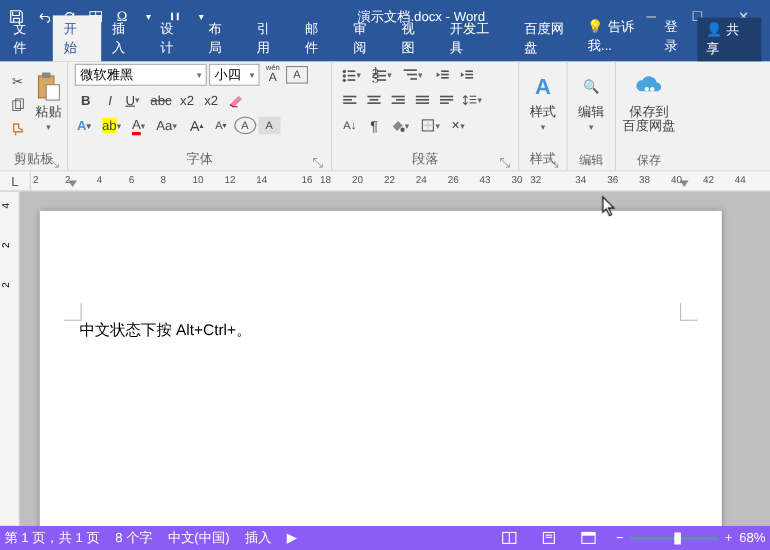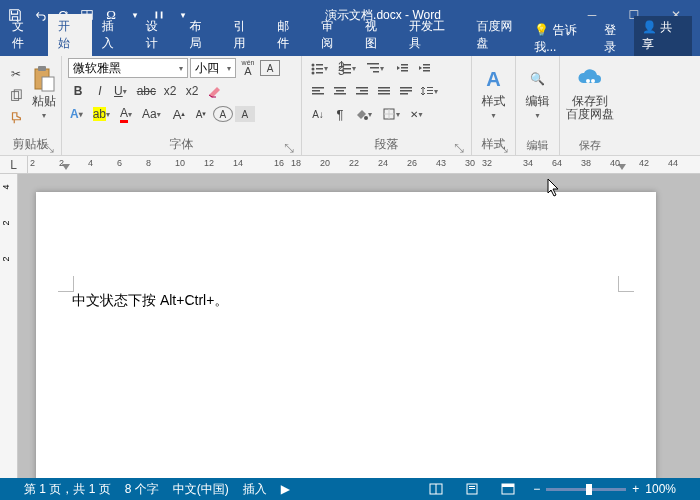--- a/index.html
+++ b/index.html
@@ -8,21 +8,21 @@
 .qat{display:flex;gap:2px;align-items:center}
 .qat-btn{width:22px;height:22px;display:flex;align-items:center;justify-content:center;cursor:pointer}
 .qat-btn svg{width:14px;height:14px;fill:#fff}
 .title{flex:1;text-align:center;font-size:12px}
 .wincontrols{display:flex;gap:2px}
 .winbtn{width:40px;height:28px;display:flex;align-items:center;justify-content:center;cursor:pointer;color:#ddd}
 .tabbar{height:26px;background:#2b579a;display:flex;align-items:flex-end;color:#fff;font-size:12px}
 .filetab{padding:4px 12px;cursor:pointer}
 .tab{padding:4px 10px;cursor:pointer}
 .tab.active{background:#f1f1f1;color:#2b579a}
-.tablast{margin-left:auto;display:flex;align-items:flex-end;gap:6px;padding-right:8px}
+.tablast{margin-left:auto;display:flex;align-items:flex-start;gap:6px;padding-right:8px}
 .share{background:#1e3e6e;padding:3px 8px}
 .ribbon{height:100px;background:#f1f1f1;border-bottom:1px solid #d4d4d4;display:flex}
 .group{border-right:1px solid #d4d4d4;display:flex;flex-direction:column;padding:2px 6px 0 6px}
 .group-body{flex:1;display:flex;gap:4px;align-items:flex-start}
 .group-label{text-align:center;font-size:11px;color:#666;padding:2px 0;position:relative}
 .group-label .launcher{position:absolute;right:0;bottom:2px;width:12px;height:12px;cursor:pointer;color:#888}
 .col{display:flex;flex-direction:column;gap:2px;align-items:center}
 .row{display:flex;gap:2px;align-items:center}
 .btn{min-width:20px;height:20px;display:flex;align-items:center;justify-content:center;cursor:pointer;padding:0 2px;color:#444}
 .drp{width:8px;color:#666;font-size:8px}
@@ -39,21 +39,21 @@
 .marker.right{border-top-color:#888}
 .doc-area{flex:1;display:flex;background:#bfbfbf;overflow:hidden}
 .ruler-v{width:18px;background:#f5f5f5;border-right:1px solid #ccc;position:relative}
 .vtick{position:absolute;left:3px;font-size:9px;transform:rotate(-90deg)}
 .page-wrap{flex:1;overflow:auto;padding:18px 0 0 18px}
 .page{width:620px;height:500px;background:#fff;box-shadow:0 0 6px rgba(0,0,0,.3);position:relative;padding:100px 36px 36px 36px}
 .page .corner{position:absolute;width:16px;height:16px;border:1px solid #bbb}
 .corner.tl{top:84px;left:22px;border-right:none;border-bottom:none;transform:rotate(180deg)}
 .corner.tr{top:84px;right:22px;border-left:none;border-bottom:none;transform:rotate(180deg)}
 .doctext{font-size:14px;color:#000}
-.statusbar{height:22px;background:#0369a1;color:#fff;display:flex;align-items:center;font-size:11px;padding:0 24px;gap:14px}
+.statusbar{height:22px;background:#8b5cf6;color:#fff;display:flex;align-items:center;font-size:11px;padding:0 4px;gap:14px}
 .statusbar .spacer{flex:1}
 .viewbtn{width:22px;height:18px;display:flex;align-items:center;justify-content:center;cursor:pointer}
 .zoom{display:flex;align-items:center;gap:6px}
 .zoom-slider{width:80px;height:3px;background:#6a89b8;position:relative}
 .zoom-thumb{position:absolute;left:50%;top:-4px;width:6px;height:11px;background:#fff}
 svg{pointer-events:none}
 .cursor{position:absolute;left:547px;top:178px;pointer-events:none}
 </style>
 </head>
 <body>
@@ -381,21 +381,21 @@
       <span class="rtick" style="left: 246px;">16</span>
       <span class="rtick" style="left: 263px;">18</span>
       <span class="rtick" style="left: 292px;">20</span>
       <span class="rtick" style="left: 321px;">22</span>
       <span class="rtick" style="left: 350px;">24</span>
       <span class="rtick" style="left: 379px;">26</span>
       <span class="rtick" style="left: 408px;">43</span>
       <span class="rtick" style="left: 437px;">30</span>
       <span class="rtick" style="left: 454px;">32</span>
       <span class="rtick" style="left: 495px;">34</span>
-      <span class="rtick" style="left: 524px;">64</span>
+      <span class="rtick" style="left: 524px;">36</span>
       <span class="rtick" style="left: 553px;">38</span>
       <span class="rtick" style="left: 582px;">40</span>
       <span class="rtick" style="left: 611px;">42</span>
       <span class="rtick" style="left: 640px;">44</span>
     </div>
 </div>
 
 <div class="doc-area">
   <div class="ruler-v" id="rulerV">
       <span class="vtick" style="top: 8px;">4</span>
@@ -436,19 +436,19 @@
         <rect x="1" y="1" width="12" height="10" fill="none" stroke="#fff"></rect>
         <rect x="1" y="1" width="12" height="3" fill="#fff"></rect>
       </svg>
     </div>
   <div class="zoom">
     <span style="cursor:pointer">−</span>
     <div class="zoom-slider">
         <div class="zoom-thumb"></div>
       </div>
     <span style="cursor:pointer">+</span>
-    <span>100%</span>
+    <span>68%</span>
   </div>
 </div>
 
 <svg class="cursor" width="14" height="20">
     <path d="M1 1l0 14 3-3 3 6 2-1-3-6 5 0z" fill="#fff" stroke="#000"></path>
   </svg>
 
 </body></html>

